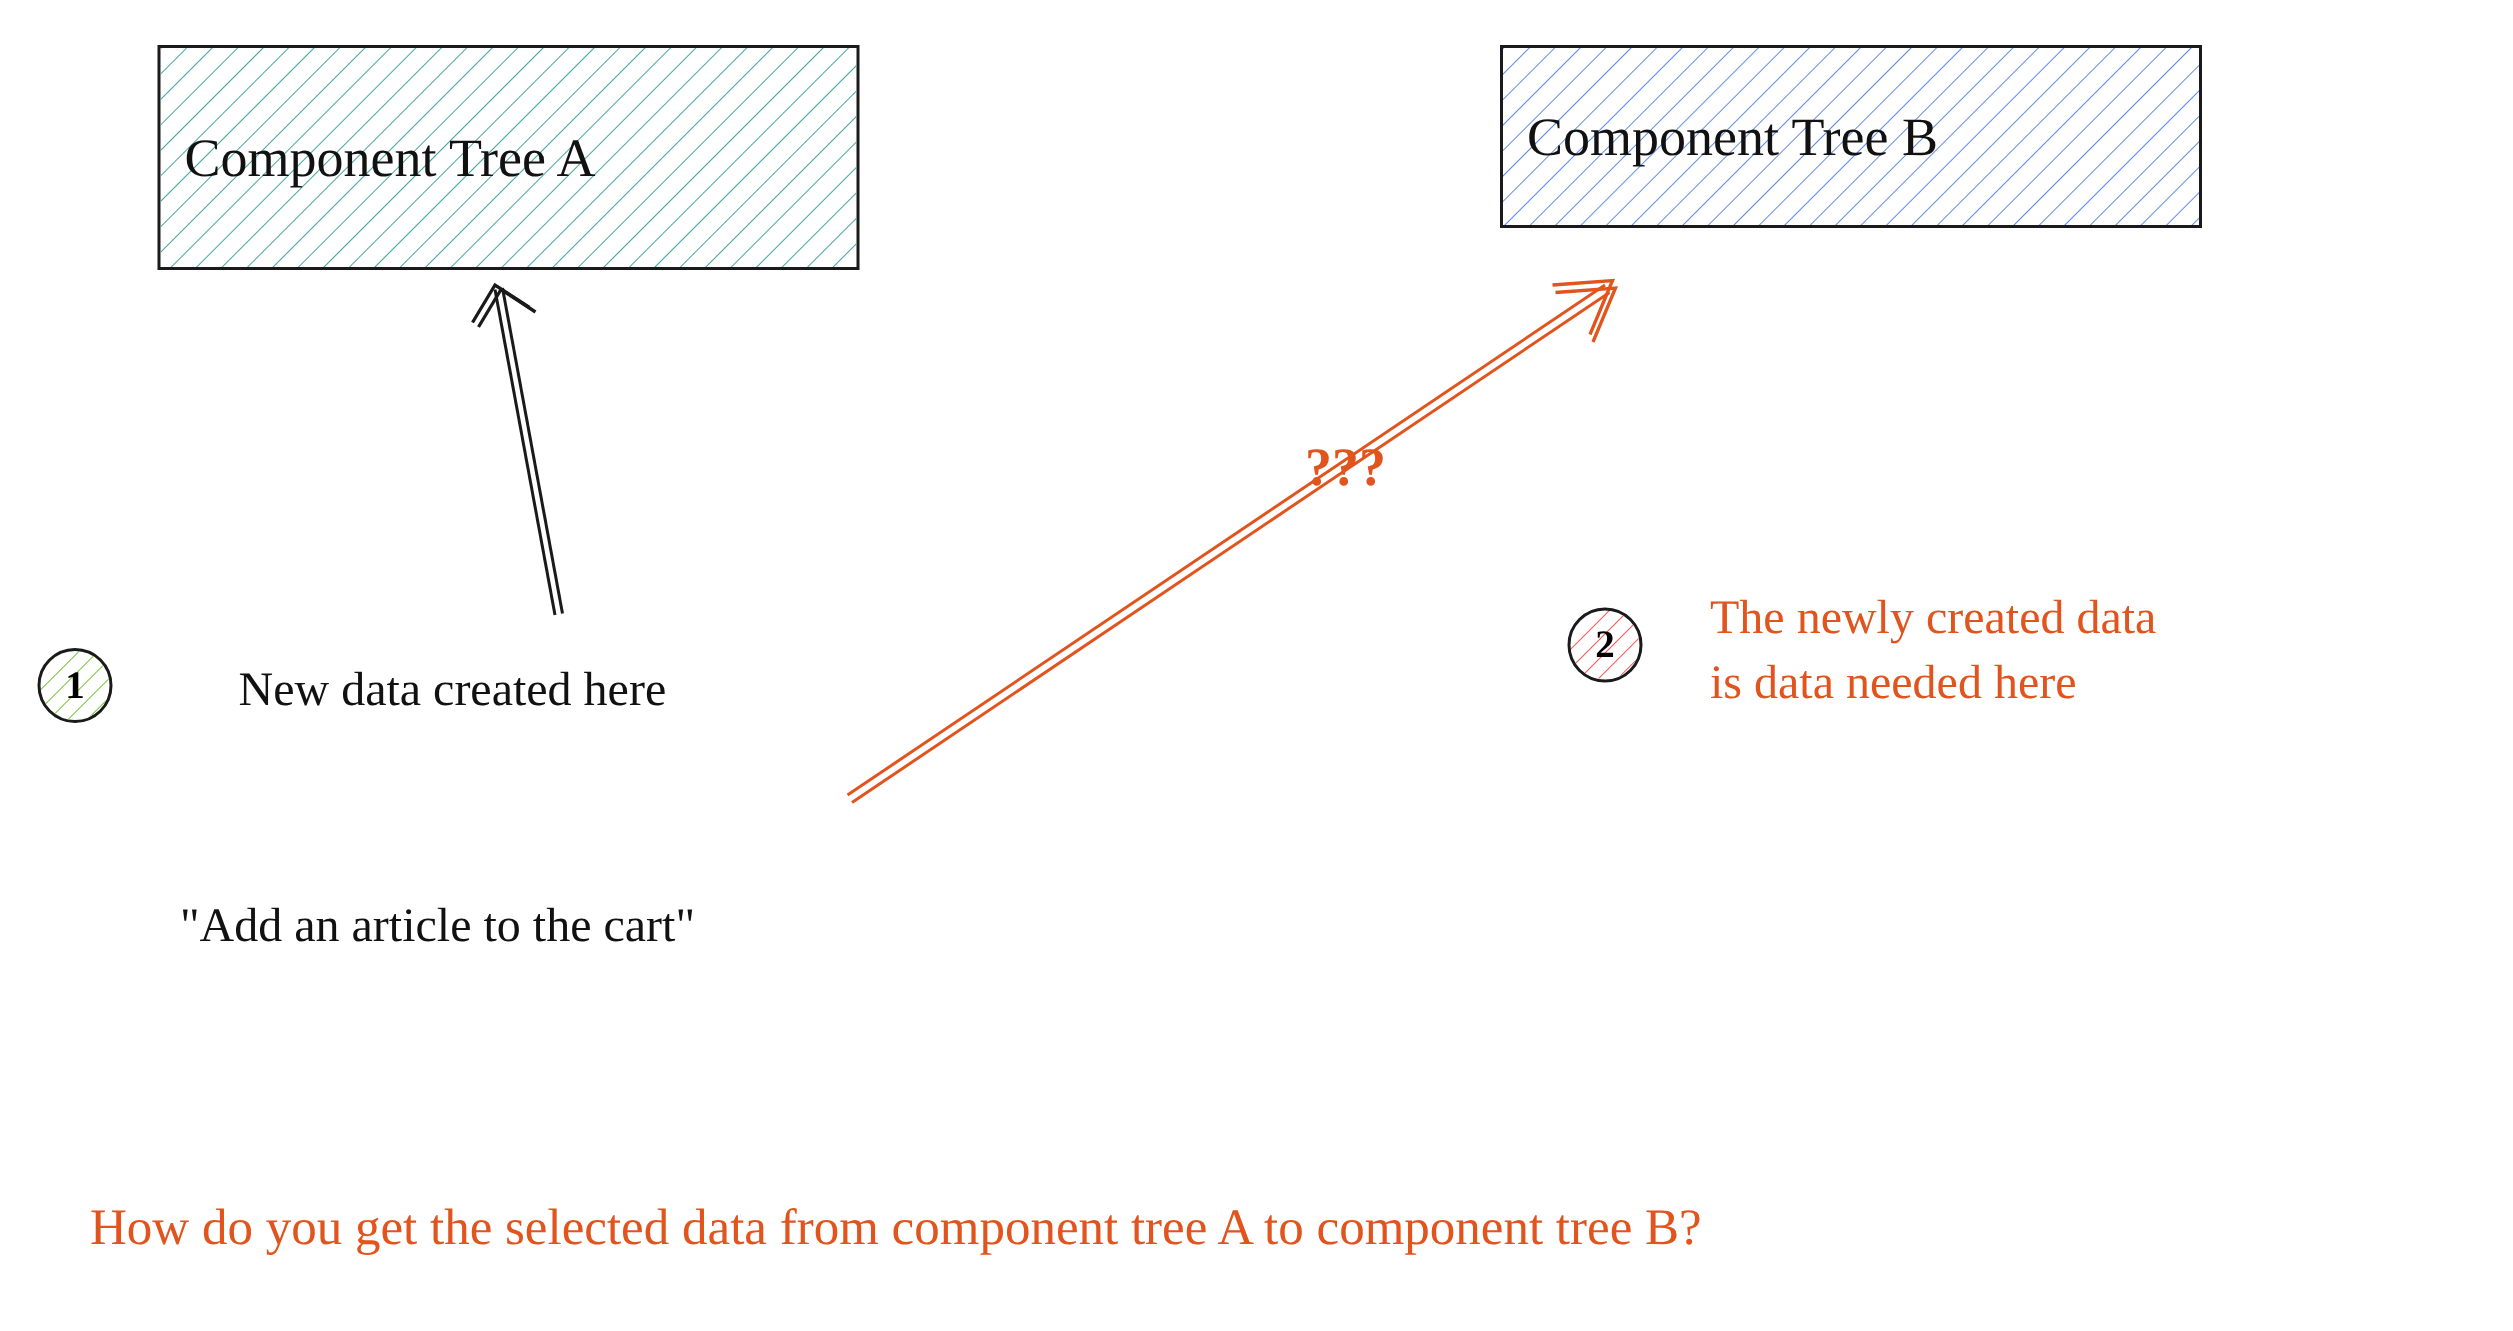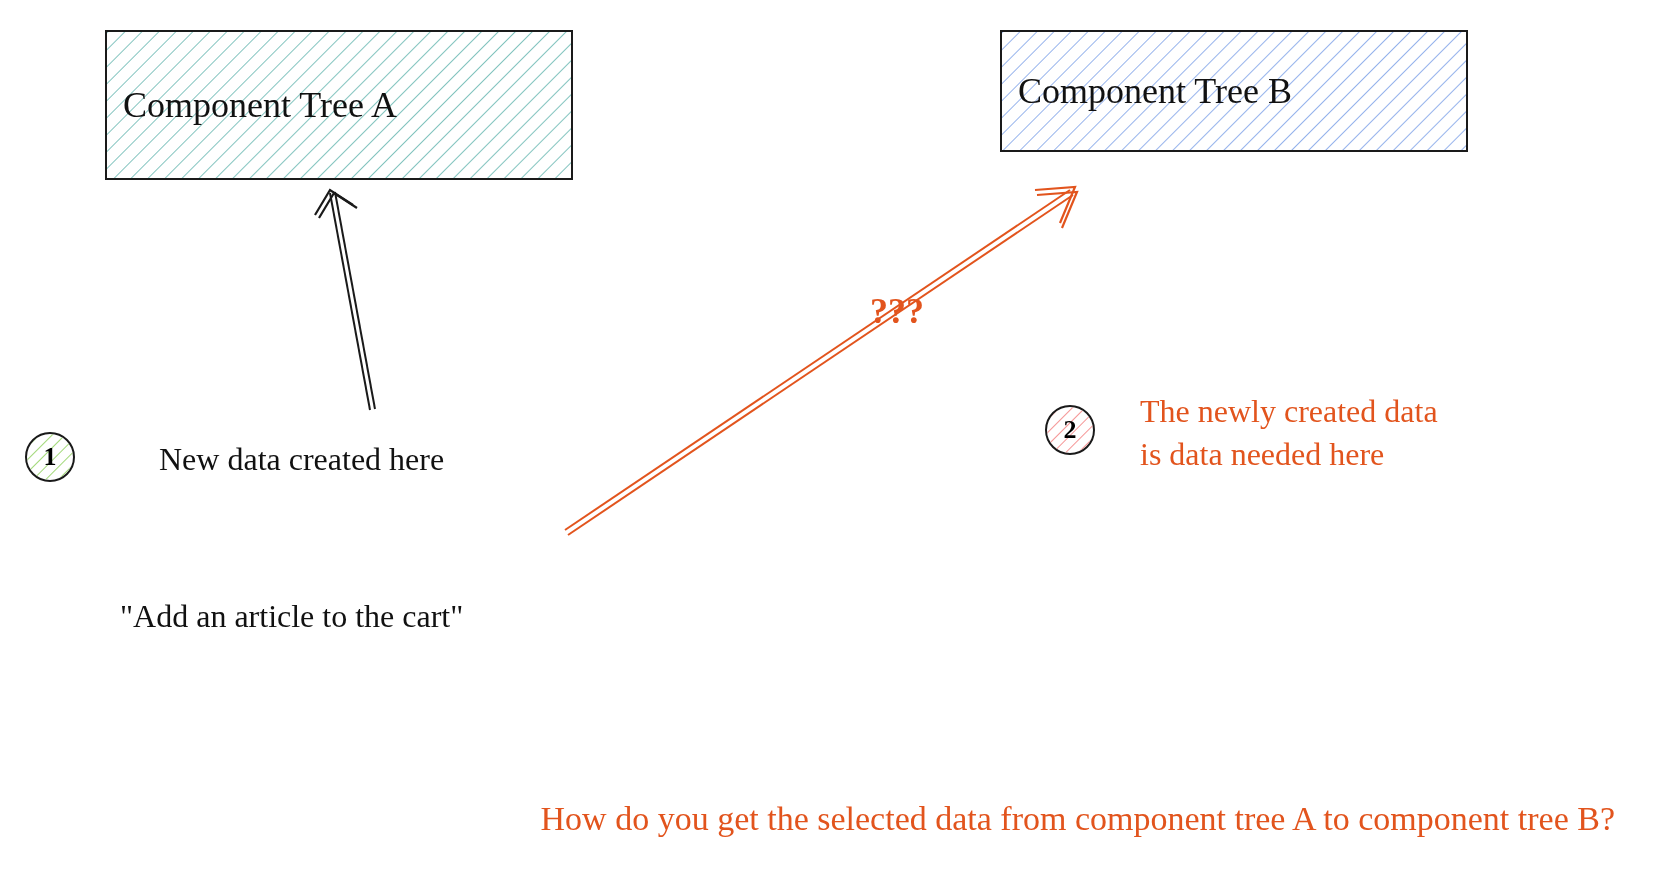--- a/index.html
+++ b/index.html
@@ -66,21 +66,21 @@
   .question-mark {
     position: absolute;
     font-size: 36px;
     color: #e2541d;
     font-weight: 700;
   }
   .bottom-q {
     position: absolute;
     font-size: 34px;
     color: #e2541d;
-    text-align: right;
+    text-align: left;
     font-family: Liberation Serif, serif;
   }
   svg.arrow {
     position: absolute;
     overflow: visible;
   }
 </style>
 </head>
 <body>
 

